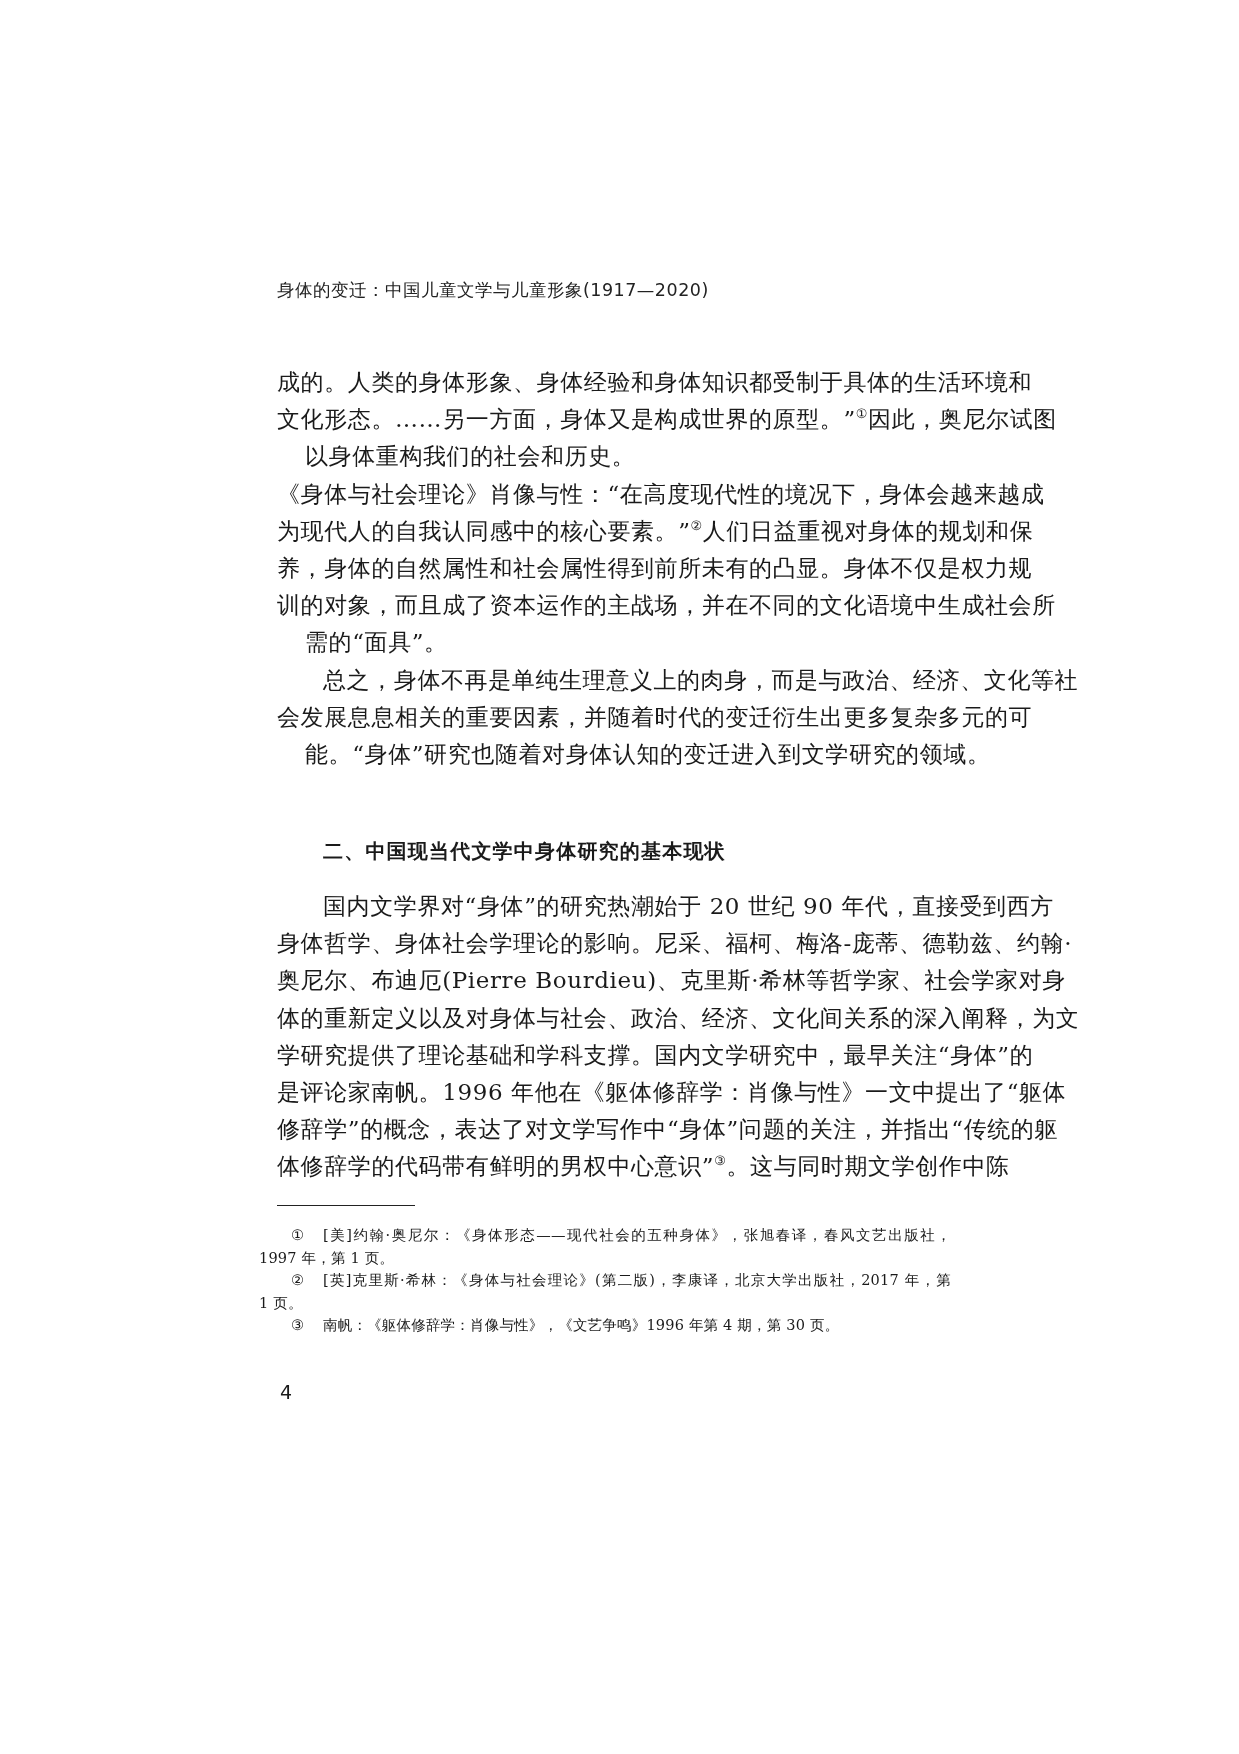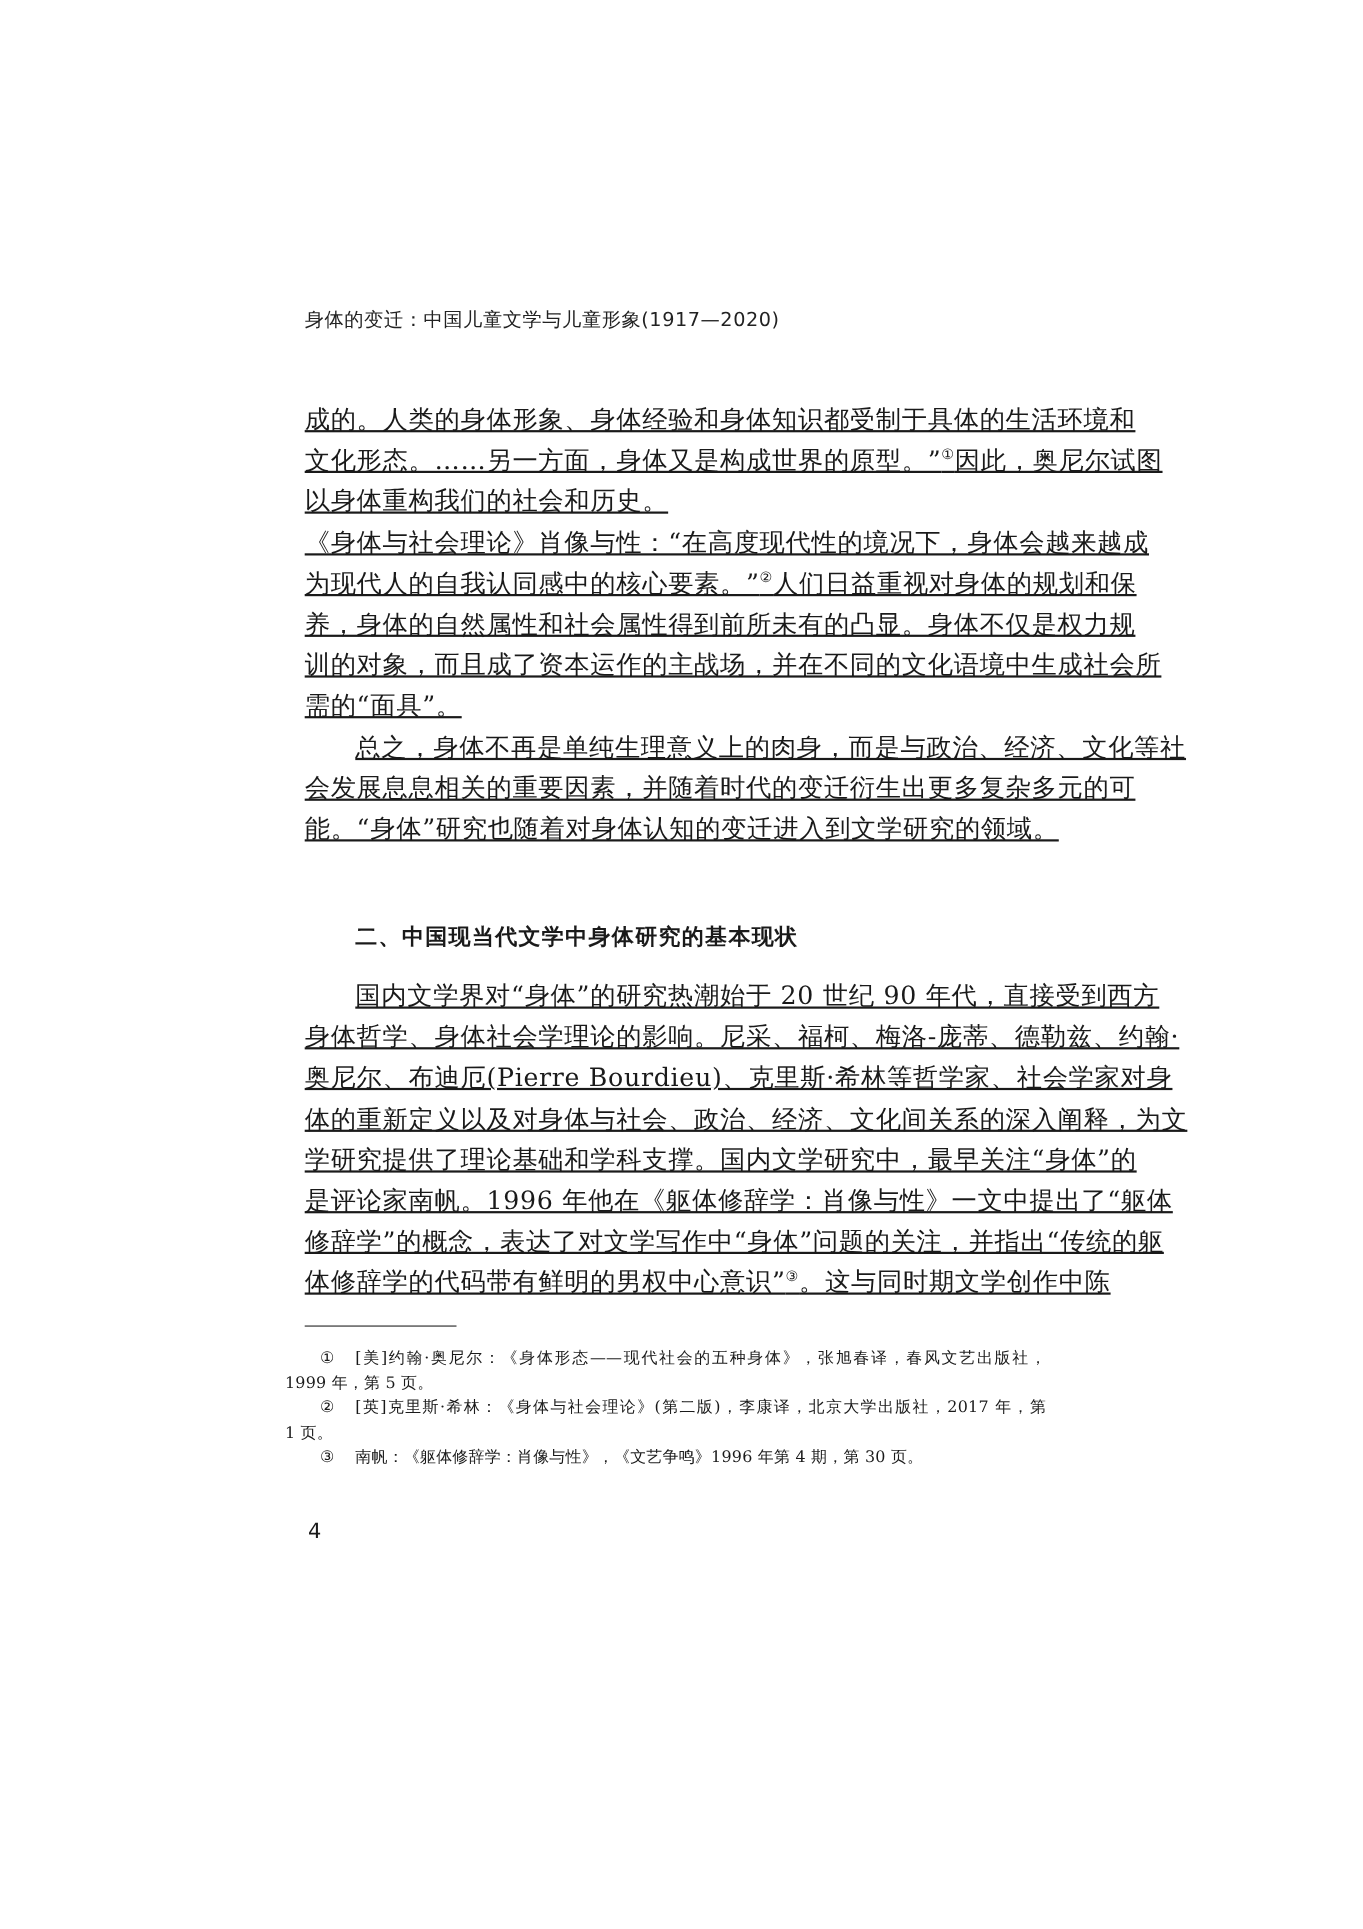--- a/index.html
+++ b/index.html
@@ -3,22 +3,22 @@
 <meta charset="utf-8">
 <style>
   html, body { margin:0; padding:0; background:#ffffff; }
   body { width:1239px; height:1754px; position:relative; overflow:hidden;
          font-family:"DejaVu Serif","Liberation Serif",serif; color:#1a1a1a; }
   .page { position:absolute; left:0; top:0; width:1052px; height:1754px; }
   .running-header { position:absolute; left:277px; top:278px; font-size:17.5px;
          font-family:"DejaVu Sans","Liberation Sans",sans-serif; letter-spacing:0.5px; color:#222; }
   .body { position:absolute; left:277px; top:364px; width:692px; }
   .line { height:37.2px; line-height:37.2px; font-size:23px; white-space:nowrap;
-          text-align:justify; text-align-last:justify; letter-spacing:0.6px;text-decoration:underline; }
-  .line.last { text-align-last:left; }
+          text-align:justify; text-align-last:justify; letter-spacing:0.6px; }
+  .line.last { text-align-last:left;margin-left:28px; }
   .line.indent { padding-left:46px; }
   .heading { position:absolute; left:323px; top:838px; font-size:20px; font-weight:bold;
           font-family:Liberation Sans, sans-serif; letter-spacing:1.2px; }
   .body2 { position:absolute; left:277px; top:888px; width:692px; }
   sup.fnref { font-size:13px; vertical-align:super; line-height:0; }
   .rule { position:absolute; left:277px; top:1205px; width:138px; height:0; border-top:1.3px solid #222; }
   .footnotes { position:absolute; left:259px; top:1224px; width:692px; }
   .fn-line { height:22.5px; line-height:22.5px; font-size:14.5px; white-space:nowrap;
           text-align:justify; text-align-last:justify; letter-spacing:0.2px; }
   .fn-line.indent { padding-left:32px; }
@@ -58,20 +58,20 @@
     <div class="line">学研究提供了理论基础和学科支撑。国内文学研究中，最早关注“身体”的</div>
     <div class="line">是评论家南帆。1996 年他在《躯体修辞学：肖像与性》一文中提出了“躯体</div>
     <div class="line">修辞学”的概念，表达了对文学写作中“身体”问题的关注，并指出“传统的躯</div>
     <div class="line"><span>体修辞学的代码带有鲜明的男权中心意识”</span><sup class="fnref">③</sup><span>。这与同时期文学创作中陈</span></div>
   </div>
 
   <div class="rule"></div>
 
   <div class="footnotes">
     <div class="fn-line indent"><span class="fn-mark">①</span><span>[美]约翰·奥尼尔：《身体形态——现代社会的五种身体》，张旭春译，春风文艺出版社，</span></div>
-    <div class="fn-line last">1999 年，第 5 页。</div>
+    <div class="fn-line last">1997 年，第 1 页。</div>
     <div class="fn-line indent"><span class="fn-mark">②</span><span>[英]克里斯·希林：《身体与社会理论》(第二版)，李康译，北京大学出版社，2017 年，第</span></div>
     <div class="fn-line last">1 页。</div>
     <div class="fn-line indent last"><span class="fn-mark">③</span><span>南帆：《躯体修辞学：肖像与性》，《文艺争鸣》1996 年第 4 期，第 30 页。</span></div>
   </div>
 
   <div class="page-number">4</div>
 </div>
 
 </body></html>

